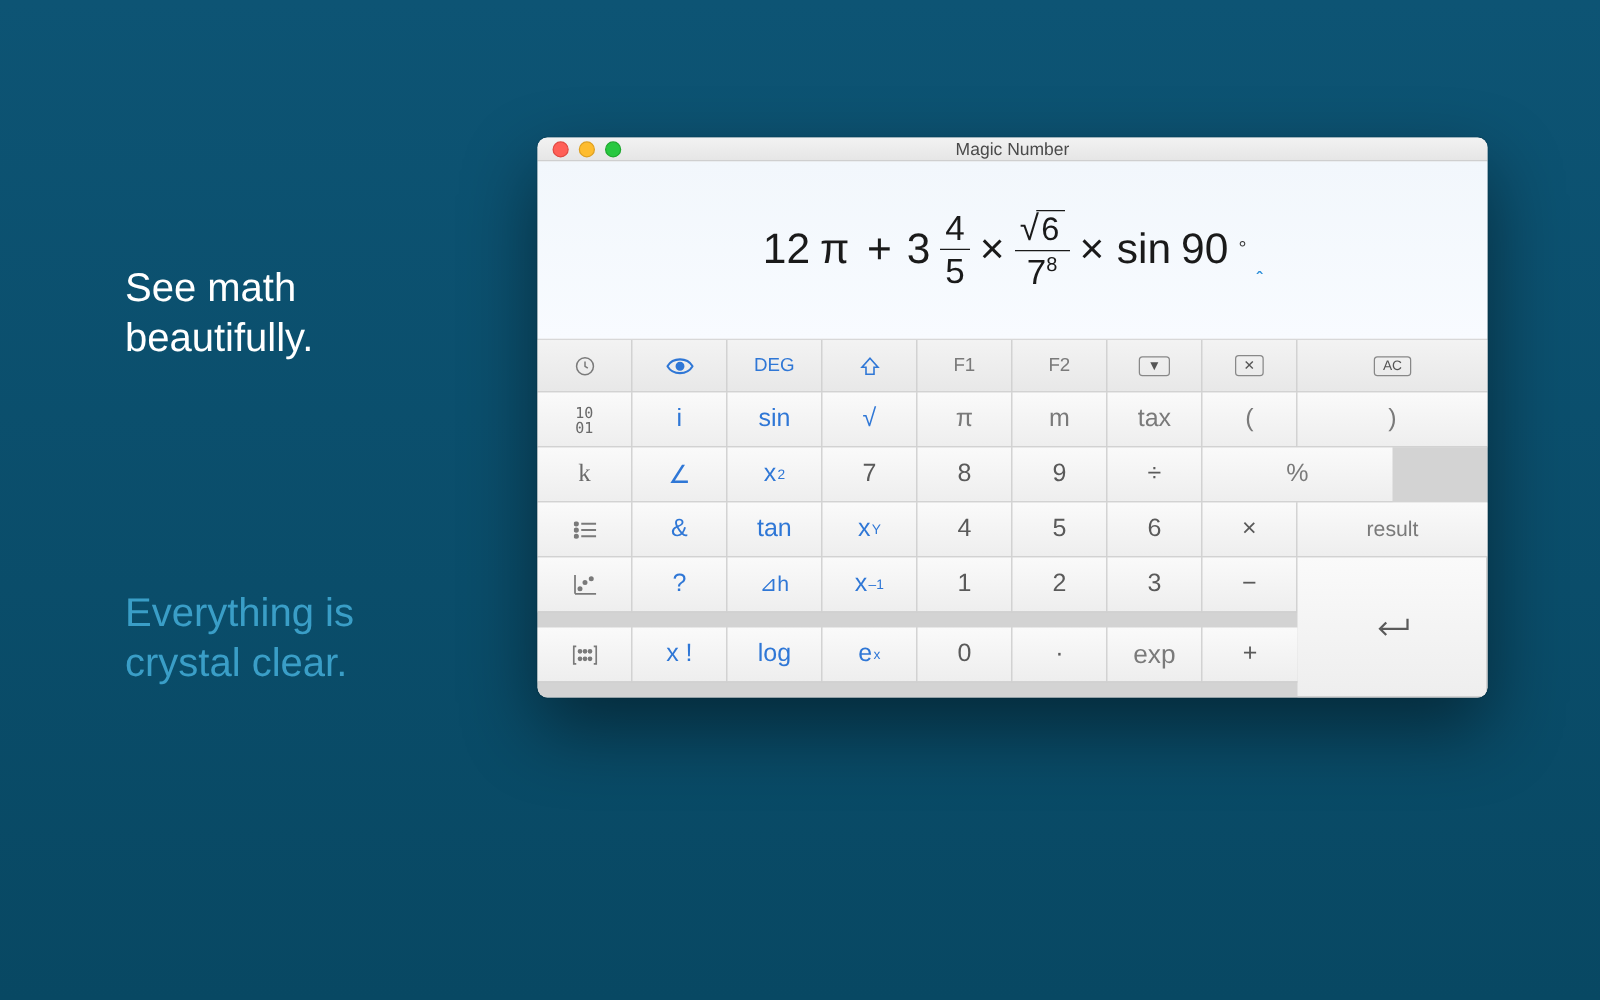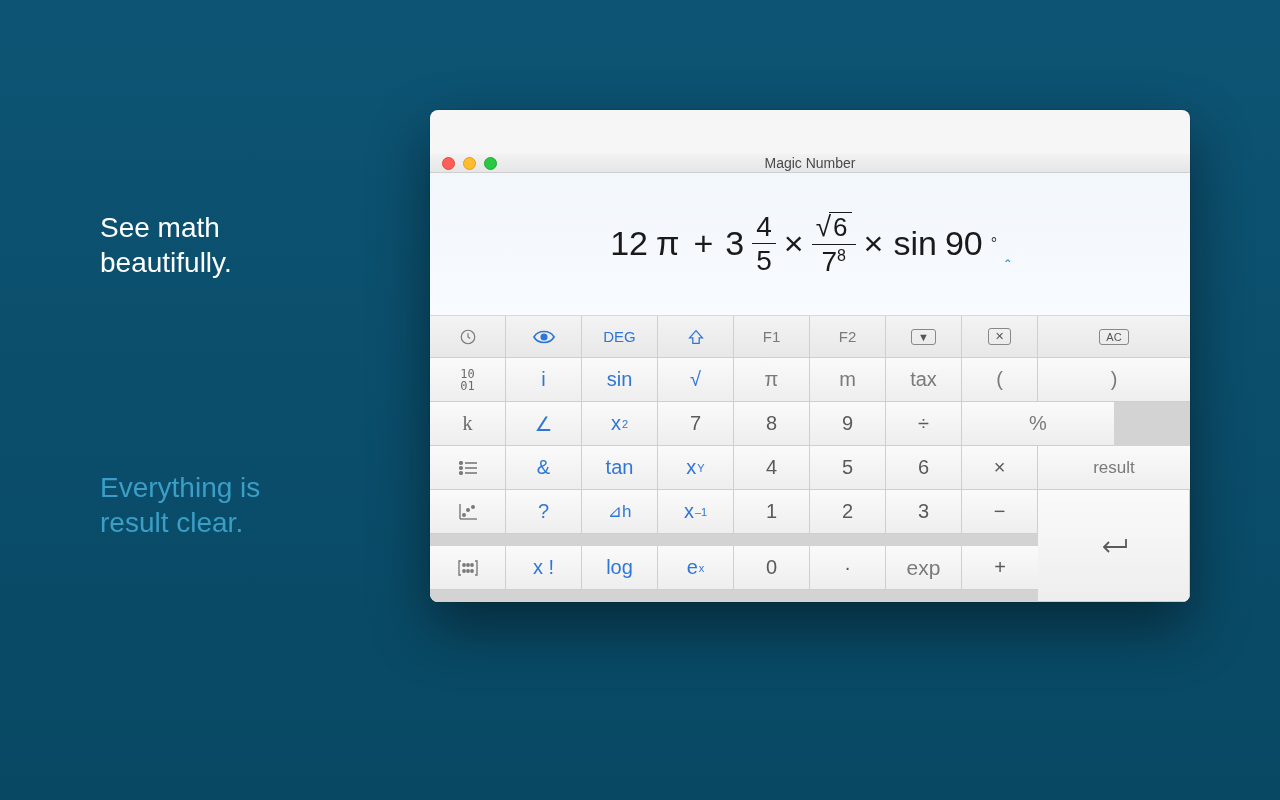--- a/index.html
+++ b/index.html
@@ -7,21 +7,21 @@
     width: 1280px;
     height: 800px;
     background: linear-gradient(180deg, #0d5474 0%, #084863 100%);
     font-family: -apple-system, "Helvetica Neue", Arial, sans-serif;
     position: relative;
     overflow: hidden;
   }
   .tagline {
     position: absolute;
     left: 100px;
-    font-size: 28px;
+    font-size: 32px;
     font-weight: 300;
     line-height: 1.25;
   }
   .tagline.white { top: 210px; color: #ffffff; }
   .tagline.blue  { top: 470px; color: #3a9ec7; }
 
   .window {
     position: absolute;
     left: 430px;
     top: 110px;
@@ -31,21 +31,20 @@
     box-shadow: 0 25px 60px rgba(0,0,0,0.45), 0 0 0 1px rgba(0,0,0,0.08);
     background: #f6f6f6;
   }
   .titlebar {
     height: 19px;
     background: linear-gradient(#f2f2f2, #e6e6e6);
     border-bottom: 1px solid #cfcfcf;
     display: flex;
     align-items: center;
     position: relative;
-    margin-top: 44px;
   }
   .traffic {
     display: flex;
     gap: 8px;
     padding-left: 12px;
   }
   .traffic span {
     width: 13px; height: 13px; border-radius: 50%;
     display: inline-block;
   }
@@ -160,21 +159,21 @@
 </style>
 </head>
 <body>
 
 <div class="tagline white">
   <span style="white-space:pre-line">See math
 beautifully.</span>
 </div>
 <div class="tagline blue">
   <span style="white-space:pre-line">Everything is
-result clear.</span>
+crystal clear.</span>
 </div>
 
 <div class="window">
   <div class="titlebar">
     <div class="traffic">
       <span class="dot-red"></span>
       <span class="dot-yellow"></span>
       <span class="dot-green"></span>
     </div>
     <div class="title">Magic Number</div>

